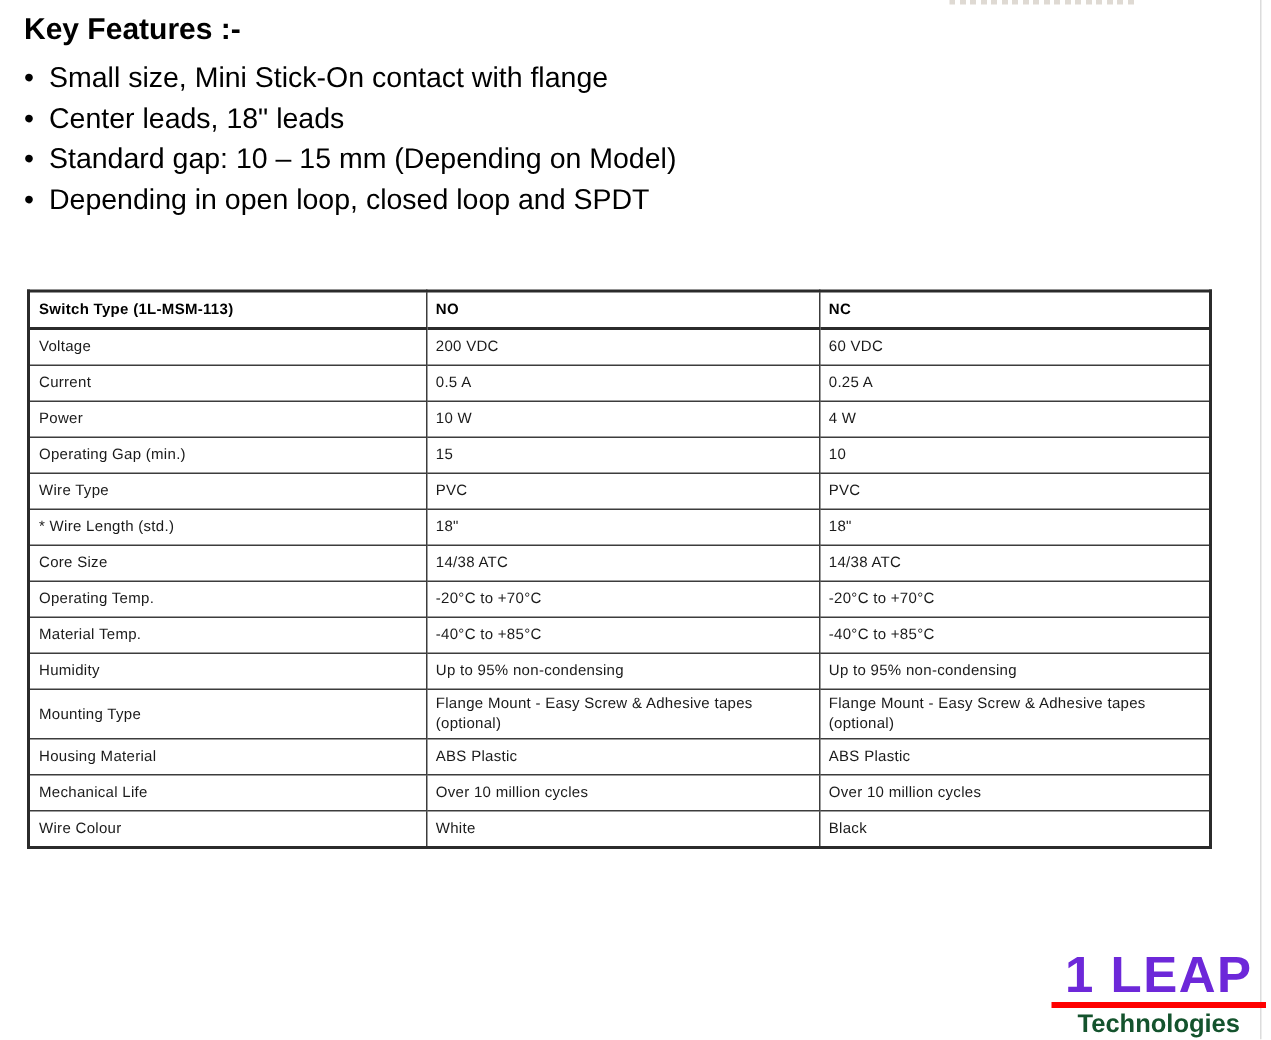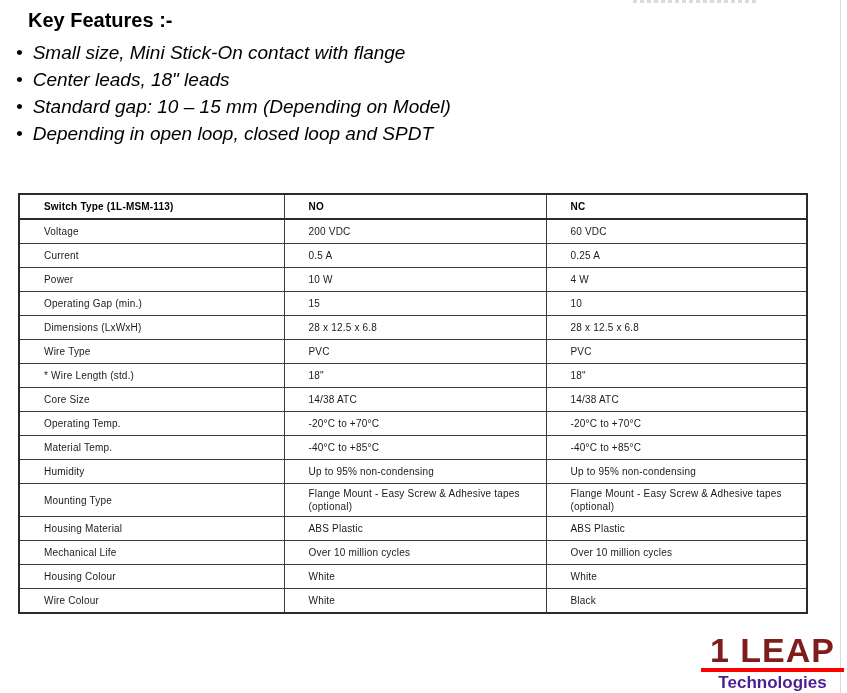--- a/index.html
+++ b/index.html
@@ -9,41 +9,41 @@
     font-family:"Liberation Sans", sans-serif;
     color:#000;
     position:relative;
     overflow:hidden;
   }
 
   
   .features { position:absolute; left:16px; top:8px; width:780px; }
   .features h1 {
     font-size:20px; font-weight:bold;
-    margin:0 0 7px 12px; line-height:24px;
+    margin:0 0 7px 0; line-height:24px;
     color:#000;
   }
-  .features ul { list-style:none; margin:0; padding:0;font-style:italic; }
+  .features ul { list-style:none; margin:0; padding:0; }
   .features li {
     font-size:19px; line-height:27px; color:#000;
     white-space:nowrap;
   }
   .features li::before { content:"\2022"; margin-right:10px; }
 
   
   .spec-table {
     position:absolute; left:18px; top:193px;
     width:788px;
     border-collapse:collapse;
     table-layout:fixed;
     border:2px solid #2b2b2b;
   }
   .spec-table th, .spec-table td {
     border:1px solid #3c3c3c;
-    padding:3px 24px;
+    padding:3px 6px;
     font-size:10px;
     line-height:13px;
     text-align:left;
     vertical-align:middle;
     height:17px;
     color:#1a1a1a;
     letter-spacing:0.2px;
     overflow:hidden;
   }
   .spec-table th {
@@ -130,25 +130,20 @@
         <td>Power</td>
         <td>10 W</td>
         <td>4 W</td>
       </tr>
       <tr>
         <td>Operating Gap (min.)</td>
         <td>15</td>
         <td>10</td>
       </tr>
       <tr>
-        <td>Dimensions (LxWxH)</td>
-        <td>28 x 12.5 x 6.8</td>
-        <td>28 x 12.5 x 6.8</td>
-      </tr>
-      <tr>
         <td>Wire Type</td>
         <td>PVC</td>
         <td>PVC</td>
       </tr>
       <tr>
         <td>* Wire Length (std.)</td>
         <td>18"</td>
         <td>18"</td>
       </tr>
       <tr>
@@ -180,28 +175,23 @@
         <td>Housing Material</td>
         <td>ABS Plastic</td>
         <td>ABS Plastic</td>
       </tr>
       <tr>
         <td>Mechanical Life</td>
         <td>Over 10 million cycles</td>
         <td>Over 10 million cycles</td>
       </tr>
       <tr>
-        <td>Housing Colour</td>
-        <td>White</td>
-        <td>White</td>
-      </tr>
-      <tr>
         <td>Wire Colour</td>
         <td>White</td>
         <td>Black</td>
       </tr>
     </tbody>
 </table>
 
 <div class="logo">
-  <span class="logo-primary" style="color: #7f1d1d; border-bottom-color: rgb(255, 0, 0);">1 LEAP</span>
-  <span class="logo-secondary" style="color: #4c1d95;">Technologies</span>
+  <span class="logo-primary" style="color: #6d28d9; border-bottom-color: rgb(255, 0, 0);">1 LEAP</span>
+  <span class="logo-secondary" style="color: #14532d;">Technologies</span>
 </div>
 
 </body></html>

